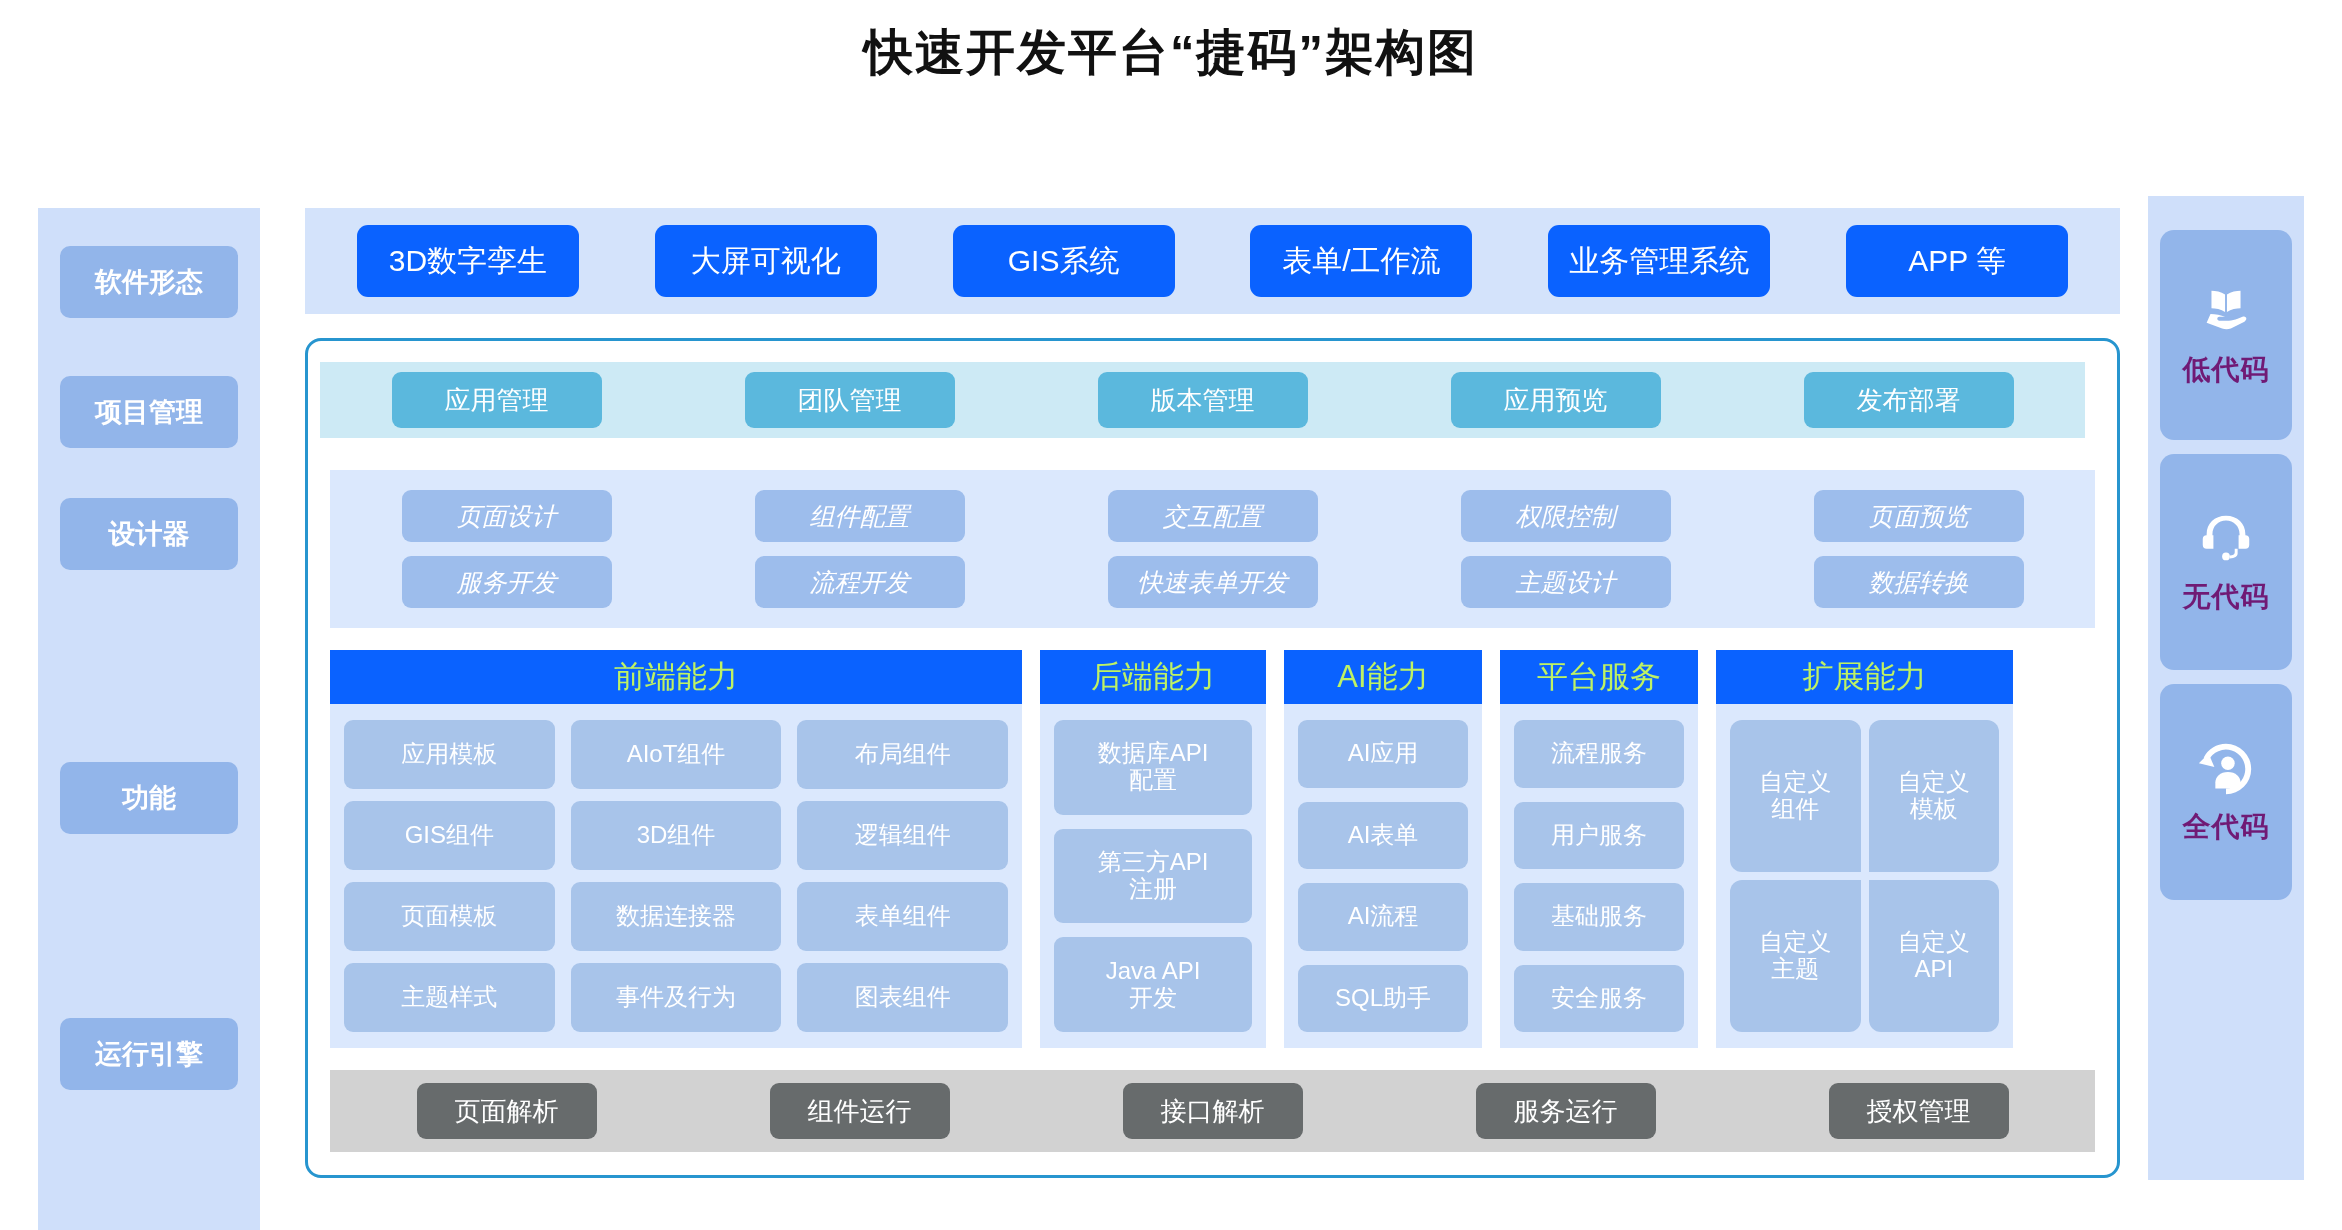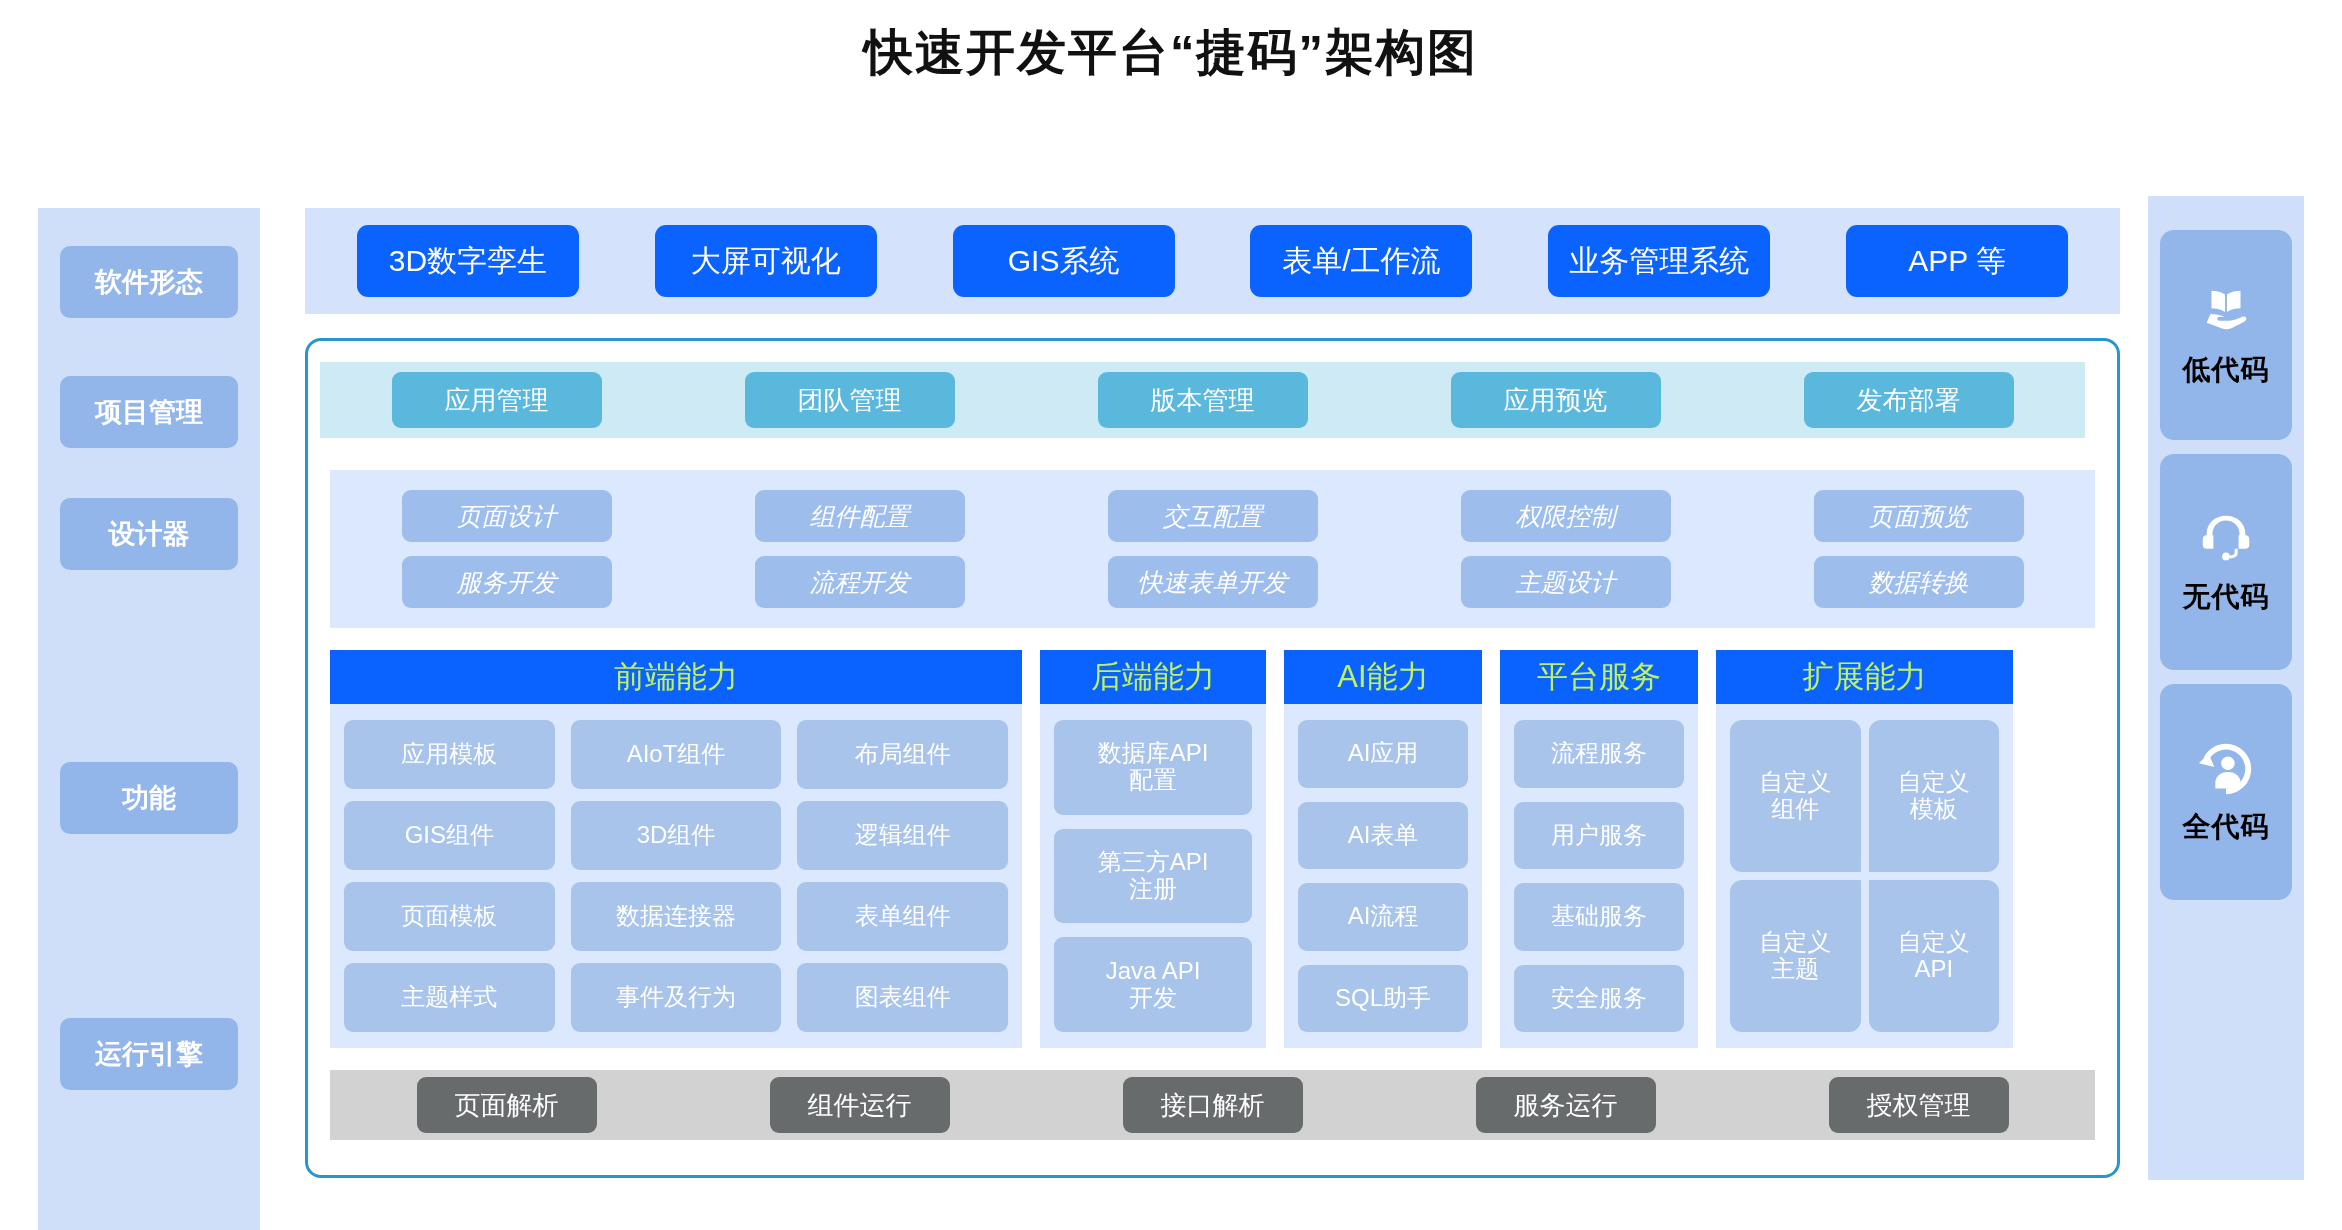--- a/index.html
+++ b/index.html
@@ -44,21 +44,21 @@
   }
   .rail-card {
     position: absolute; left: 12px; width: 132px;
     background: #92b5ea; border-radius: 14px;
     display: flex; flex-direction: column;
     align-items: center; justify-content: center;
     gap: 8px;
   }
   .rail-card .rc-icon { width: 62px; height: 62px; display: block; }
   .rail-card .rc-label {
-    color: #000000; font-size: 28px; font-weight: bold;
+    color: #701a75; font-size: 28px; font-weight: bold;
     white-space: nowrap; letter-spacing: 1px;
   }
 
   
   .frame {
     position: absolute; left: 305px; top: 338px;
     width: 1815px; height: 840px;
     border: 3px solid #2795cf; border-radius: 16px;
     background: #ffffff;
   }
@@ -165,21 +165,21 @@
     gap: 8px;
   }
   .chip-ext-tl { border-radius: 12px 12px 0 12px; }
   .chip-ext-tr { border-radius: 12px 12px 12px 0; }
   .chip-ext-bl { border-radius: 12px 0 12px 12px; }
   .chip-ext-br { border-radius: 0 12px 12px 12px; }
 
   
   .band-runtime {
     position: absolute; left: 330px; top: 1070px;
-    width: 1765px; height: 70px;
+    width: 1765px; height: 82px;
     background: #d2d2d2;
     display: flex; align-items: center; justify-content: space-around;
   }
   .btn-runtime {
     height: 56px; min-width: 180px; padding: 0 18px;
     background: #676b6c; border-radius: 9px;
     color: #ffffff; font-size: 26px;
     display: flex; align-items: center; justify-content: center;
     white-space: nowrap;
   }

